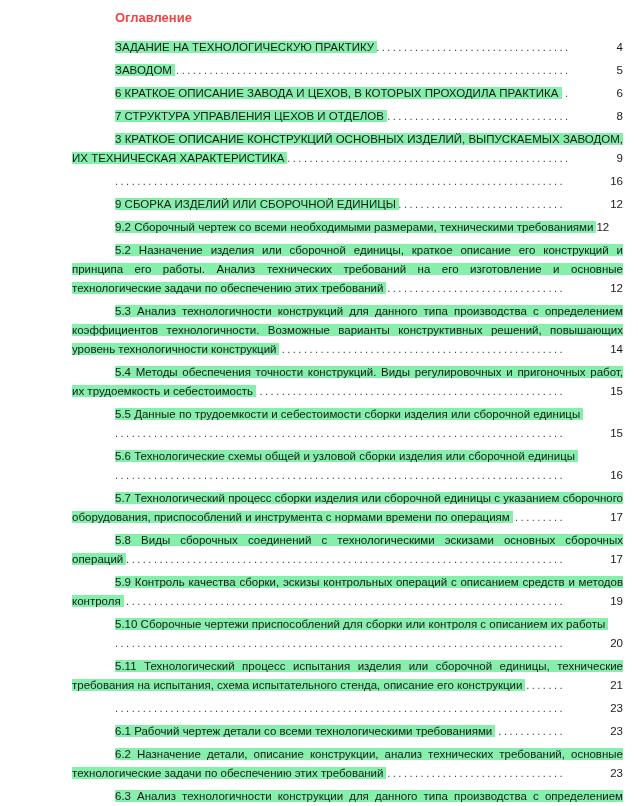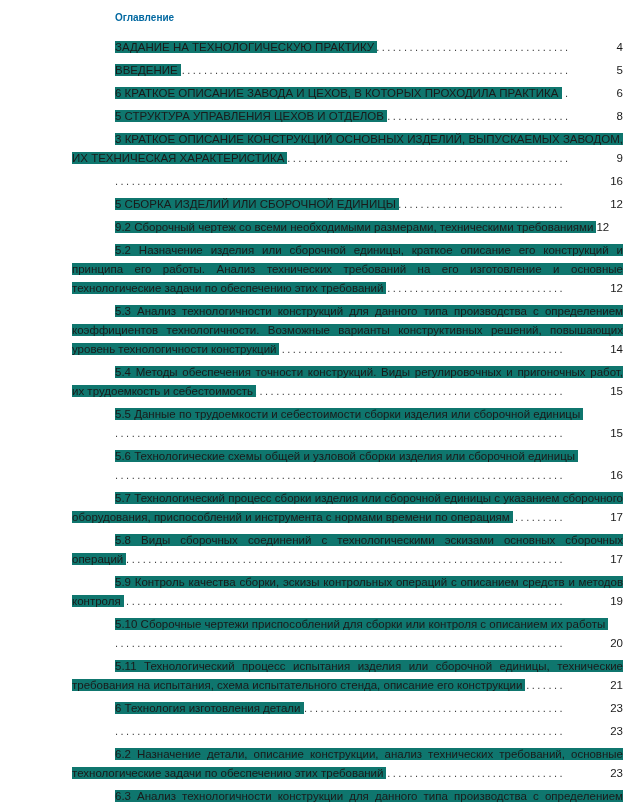--- a/index.html
+++ b/index.html
@@ -12,23 +12,23 @@
     height: 806px;
     overflow: hidden;
     font-family: "Liberation Sans", sans-serif;
     color: #1a1a1a;
   }
   .doc {
     padding: 8px 15px 0 72px;
   }
   .toc-title {
     font-family: "Liberation Sans", sans-serif;
-    font-size: 10px;
+    font-size: 13px;
     font-weight: bold;
-    color: #0369a1;
+    color: #ef4444;
     margin: 0 0 10px 43px;
     line-height: 20px;
   }
   .entry {
     position: relative;
     text-align: justify;
     text-indent: 43px;
     font-size: 11.5px;
     line-height: 19px;
     margin: 0 0 4px 0;
@@ -49,54 +49,54 @@
     white-space: nowrap;
     text-indent: 0;
     z-index: 0;
     color: #404040;
     letter-spacing: 2.5px;
     font-size: 11px;
   }
   .txt {
     position: relative;
     z-index: 1;
-    background: #0f766e;
+    background: #86efac;
     padding-right: 3px;
   }
   .pg {
     position: relative;
     z-index: 1;
     background: #ffffff;
     float: right;
     padding-left: 4px;
   }
   .entry.nodots .pg { float: none; padding-left: 0; }
 </style>
 </head>
 <body>
 
 <div class="doc">
   <h1 class="toc-title">Оглавление</h1>
   <div id="toc">
       <div class="entry"><span class="dots">............................................................................................................................................................................................................................</span><span class="txt">ЗАДАНИЕ НА ТЕХНОЛОГИЧЕСКУЮ ПРАКТИКУ</span><span class="pg">4</span></div>
-      <div class="entry"><span class="dots">............................................................................................................................................................................................................................</span><span class="txt">ВВЕДЕНИЕ</span><span class="pg">5</span></div>
+      <div class="entry"><span class="dots">............................................................................................................................................................................................................................</span><span class="txt">ЗАВОДОМ</span><span class="pg">5</span></div>
       <div class="entry"><span class="dots">............................................................................................................................................................................................................................</span><span class="txt">6 КРАТКОЕ ОПИСАНИЕ ЗАВОДА И ЦЕХОВ, В КОТОРЫХ ПРОХОДИЛА ПРАКТИКА</span><span class="pg">6</span></div>
-      <div class="entry"><span class="dots">............................................................................................................................................................................................................................</span><span class="txt">5 СТРУКТУРА УПРАВЛЕНИЯ ЦЕХОВ И ОТДЕЛОВ</span><span class="pg">8</span></div>
+      <div class="entry"><span class="dots">............................................................................................................................................................................................................................</span><span class="txt">7 СТРУКТУРА УПРАВЛЕНИЯ ЦЕХОВ И ОТДЕЛОВ</span><span class="pg">8</span></div>
       <div class="entry"><span class="dots">............................................................................................................................................................................................................................</span><span class="txt">3 КРАТКОЕ ОПИСАНИЕ КОНСТРУКЦИЙ ОСНОВНЫХ ИЗДЕЛИЙ, ВЫПУСКАЕМЫХ ЗАВОДОМ, ИХ ТЕХНИЧЕСКАЯ ХАРАКТЕРИСТИКА</span><span class="pg">9</span></div>
       <div class="entry"><span class="dots">............................................................................................................................................................................................................................</span><span class="pg">16</span></div>
-      <div class="entry"><span class="dots">............................................................................................................................................................................................................................</span><span class="txt">5 СБОРКА ИЗДЕЛИЙ ИЛИ СБОРОЧНОЙ ЕДИНИЦЫ</span><span class="pg">12</span></div>
+      <div class="entry"><span class="dots">............................................................................................................................................................................................................................</span><span class="txt">9 СБОРКА ИЗДЕЛИЙ ИЛИ СБОРОЧНОЙ ЕДИНИЦЫ</span><span class="pg">12</span></div>
       <div class="entry nodots"><span class="txt">9.2 Сборочный чертеж со всеми необходимыми размерами, техническими требованиями</span><span class="pg">12</span></div>
       <div class="entry"><span class="dots">............................................................................................................................................................................................................................</span><span class="txt">5.2 Назначение изделия или сборочной единицы, краткое описание его конструкций и принципа его работы. Анализ технических требований на его изготовление и основные технологические задачи по обеспечению этих требований</span><span class="pg">12</span></div>
       <div class="entry"><span class="dots">............................................................................................................................................................................................................................</span><span class="txt">5.3 Анализ технологичности конструкций для данного типа производства с определением коэффициентов технологичности. Возможные варианты конструктивных решений, повышающих уровень технологичности конструкций</span><span class="pg">14</span></div>
       <div class="entry"><span class="dots">............................................................................................................................................................................................................................</span><span class="txt">5.4 Методы обеспечения точности конструкций. Виды регулировочных и пригоночных работ, их трудоемкость и себестоимость</span><span class="pg">15</span></div>
       <div class="entry"><span class="dots">............................................................................................................................................................................................................................</span><span class="txt">5.5 Данные по трудоемкости и себестоимости сборки изделия или сборочной единицы</span><span class="pg">15</span></div>
       <div class="entry"><span class="dots">............................................................................................................................................................................................................................</span><span class="txt">5.6 Технологические схемы общей и узловой сборки изделия или сборочной единицы</span><span class="pg">16</span></div>
       <div class="entry"><span class="dots">............................................................................................................................................................................................................................</span><span class="txt">5.7 Технологический процесс сборки изделия или сборочной единицы с указанием сборочного оборудования, приспособлений и инструмента с нормами времени по операциям</span><span class="pg">17</span></div>
       <div class="entry"><span class="dots">............................................................................................................................................................................................................................</span><span class="txt">5.8 Виды сборочных соединений с технологическими эскизами основных сборочных операций</span><span class="pg">17</span></div>
       <div class="entry"><span class="dots">............................................................................................................................................................................................................................</span><span class="txt">5.9 Контроль качества сборки, эскизы контрольных операций с описанием средств и методов контроля</span><span class="pg">19</span></div>
       <div class="entry"><span class="dots">............................................................................................................................................................................................................................</span><span class="txt">5.10 Сборочные чертежи приспособлений для сборки или контроля с описанием их работы</span><span class="pg">20</span></div>
       <div class="entry"><span class="dots">............................................................................................................................................................................................................................</span><span class="txt">5.11 Технологический процесс испытания изделия или сборочной единицы, технические требования на испытания, схема испытательного стенда, описание его конструкции</span><span class="pg">21</span></div>
-      <div class="entry"><span class="dots">............................................................................................................................................................................................................................</span><span class="txt">6 Технология изготовления детали</span><span class="pg">23</span></div>
       <div class="entry"><span class="dots">............................................................................................................................................................................................................................</span><span class="pg">23</span></div>
+      <div class="entry"><span class="dots">............................................................................................................................................................................................................................</span><span class="txt">6.1 Рабочий чертеж детали со всеми технологическими требованиями</span><span class="pg">23</span></div>
       <div class="entry"><span class="dots">............................................................................................................................................................................................................................</span><span class="txt">6.2 Назначение детали, описание конструкции, анализ технических требований, основные технологические задачи по обеспечению этих требований</span><span class="pg">23</span></div>
       <div class="entry"><span class="txt">6.3 Анализ технологичности конструкции для данного типа производства с определением коэффициентов технологичности</span></div>
     </div>
 </div>
 
 </body></html>

